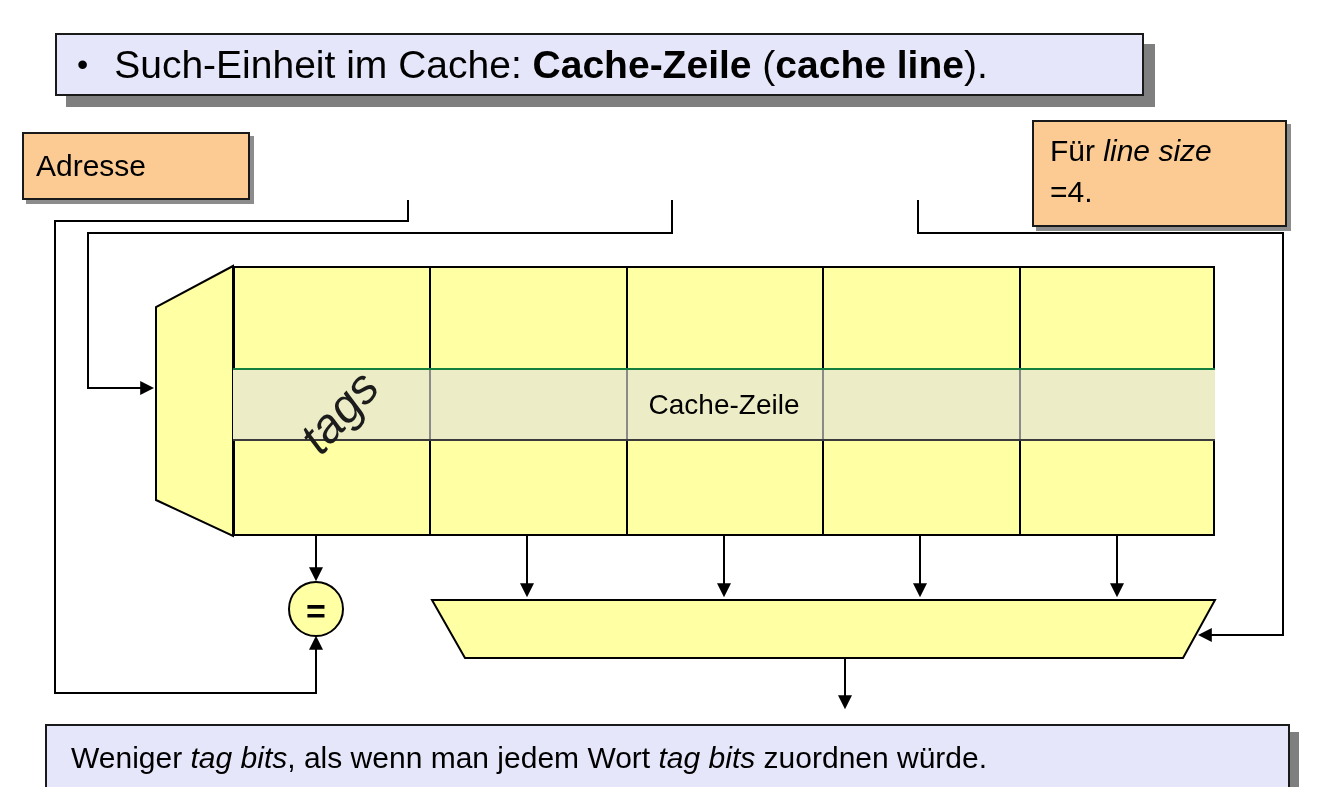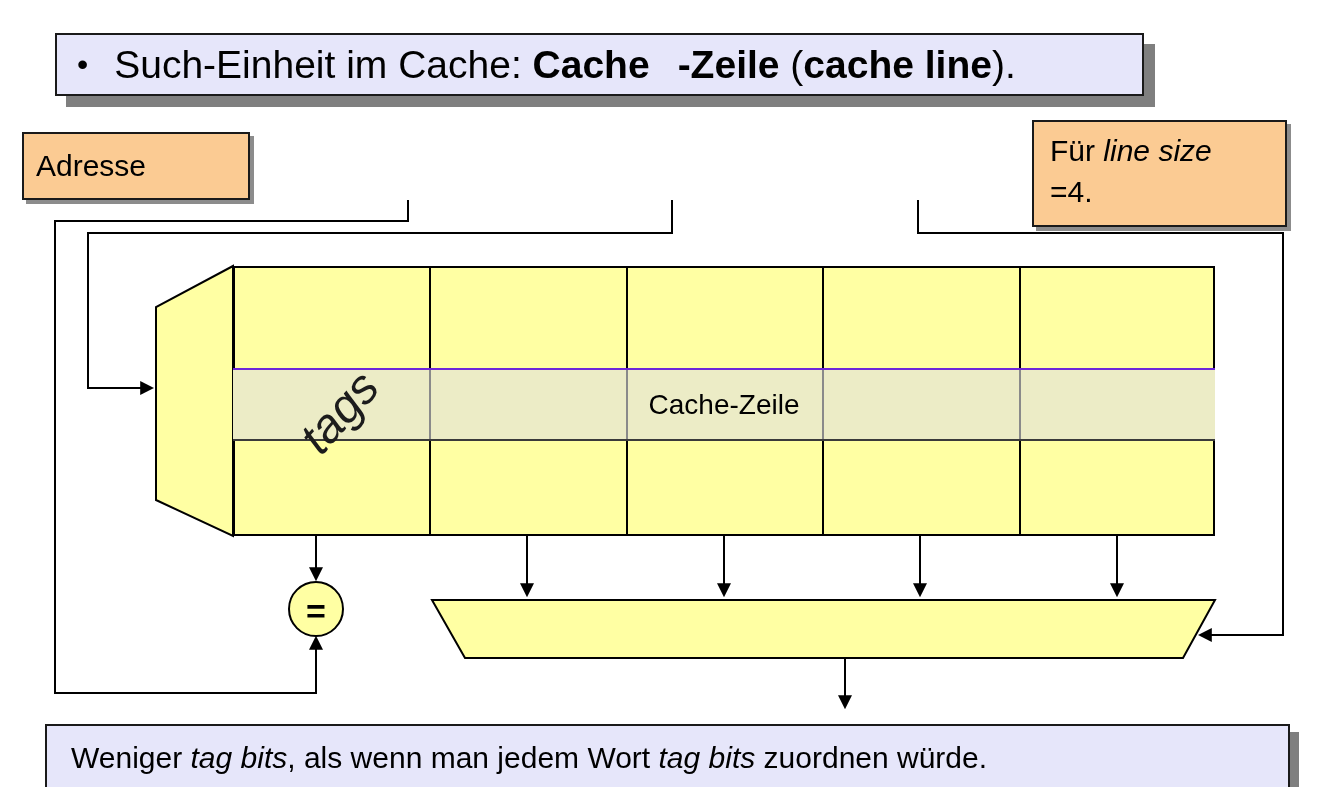--- a/index.html
+++ b/index.html
@@ -11,21 +11,21 @@
 
   
   .stmt{
     background:#e6e6fa;border:2px solid #1a1a1a;
     display:flex;align-items:center;
   }
   .title-box{left:55px;top:33px;width:1089px;height:63px;box-shadow:11px 11px 0 #7f7f7f;font-size:39px;padding-left:20px;}
   .title-box .bullet{font-size:32px;margin-right:26px;}
   .footer-box{left:45px;top:724px;width:1245px;height:68px;box-shadow:9px 8px 0 #7f7f7f;font-size:30px;padding-left:24px;}
   .bi{font-weight:bold;}
-  .b{font-weight:bold;margin-left:28px;}
+  .b{font-weight:bold;}
   .i{font-style:italic;}
 
   
   .note{
     background:#fbcb93;border:2px solid #1a1a1a;box-shadow:4px 4px 0 #8c8c8c;
     font-size:30px;
   }
   .adresse-box{left:22px;top:132px;width:228px;height:68px;display:flex;align-items:center;padding-left:12px;}
   .linesize-box{left:1032px;top:120px;width:255px;height:107px;padding:8px 16px 0 16px;line-height:1.38;}
 
@@ -41,21 +41,21 @@
   .vdot.d1{left:205px;}
   .vdot.d2{left:550px;}
 
   
   .grid{
     left:233px;top:266px;width:982px;height:270px;background:#ffffa3;border:2px solid #000;
   }
   .gridline{position:absolute;top:0;bottom:0;width:2px;background:#000;}
   .hrow{
     position:absolute;left:-2px;right:-2px;top:100px;height:69px;
-    background:#ececc6;border-top:2px solid #6d28d9;border-bottom:2px solid #3a3a3a;
+    background:#ececc6;border-top:2px solid #15803d;border-bottom:2px solid #3a3a3a;
     display:flex;align-items:center;justify-content:center;font-size:28px;
   }
   .hrow .greyline{position:absolute;top:0;bottom:0;width:2px;background:#8a8a8a;}
 
   .tags-label{
     left:339px;top:412px;transform:translate(-50%,-50%) rotate(-48deg);
     font-size:48px;font-style:italic;color:#1c1c1c;white-space:nowrap;
   }
 
   svg.wires{position:absolute;left:0;top:0;width:1323px;height:787px;}

